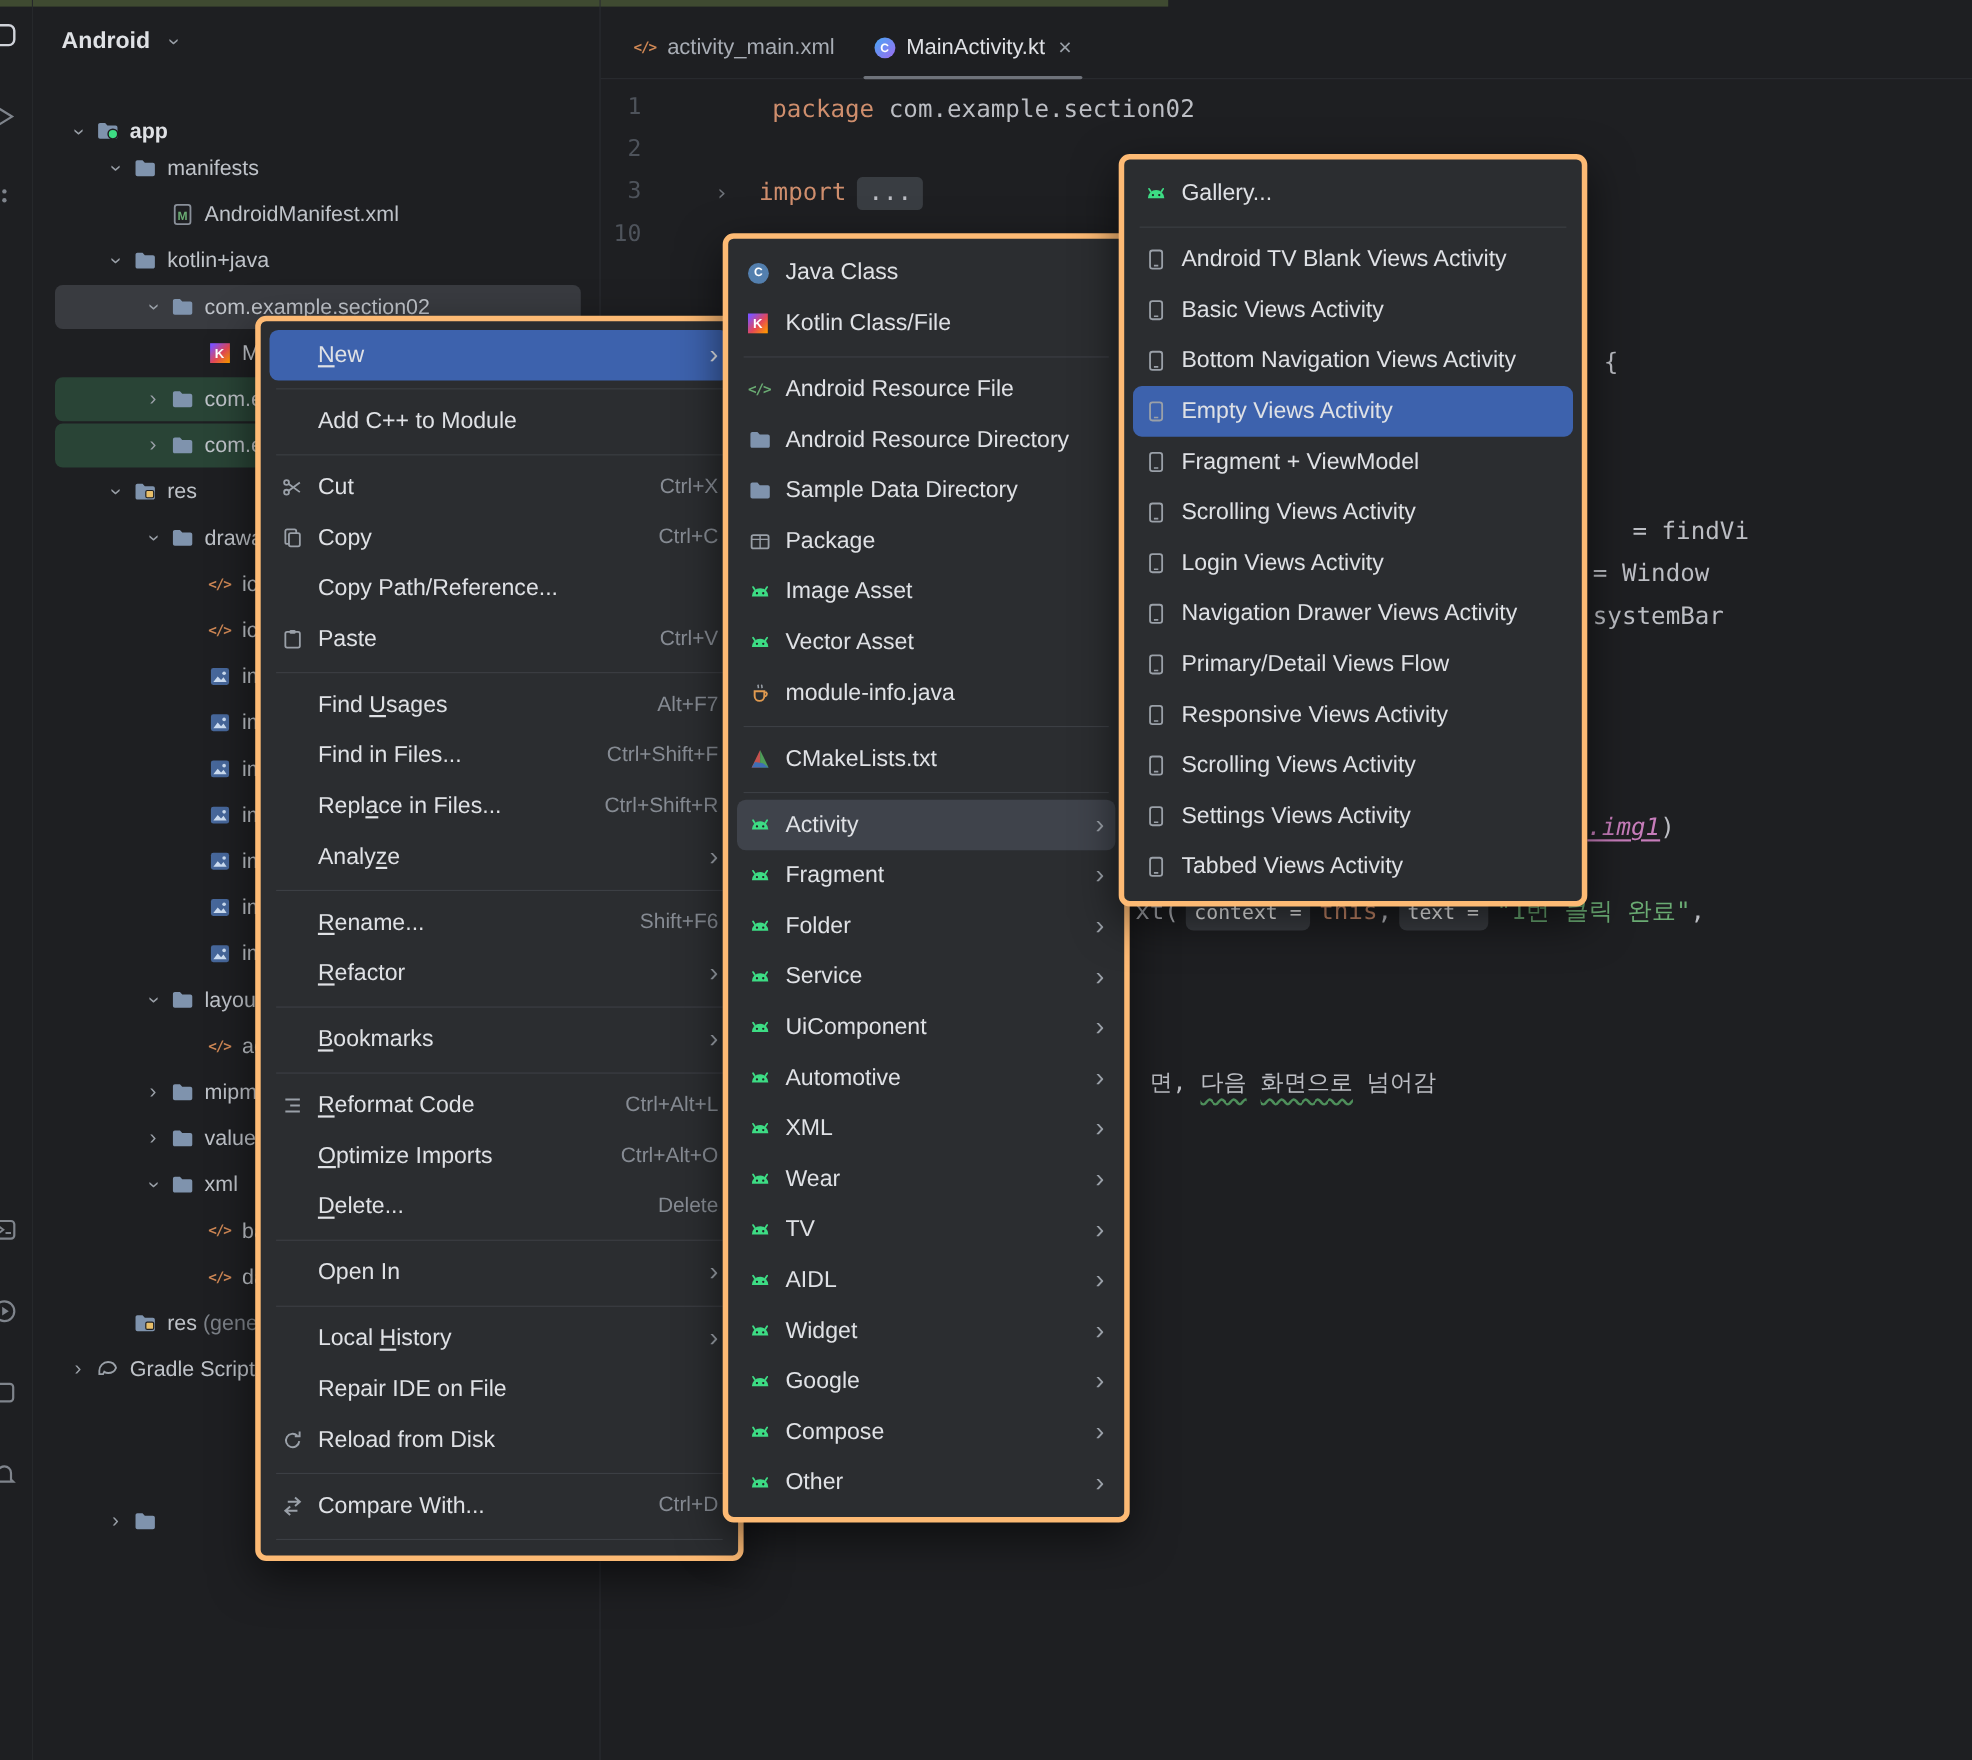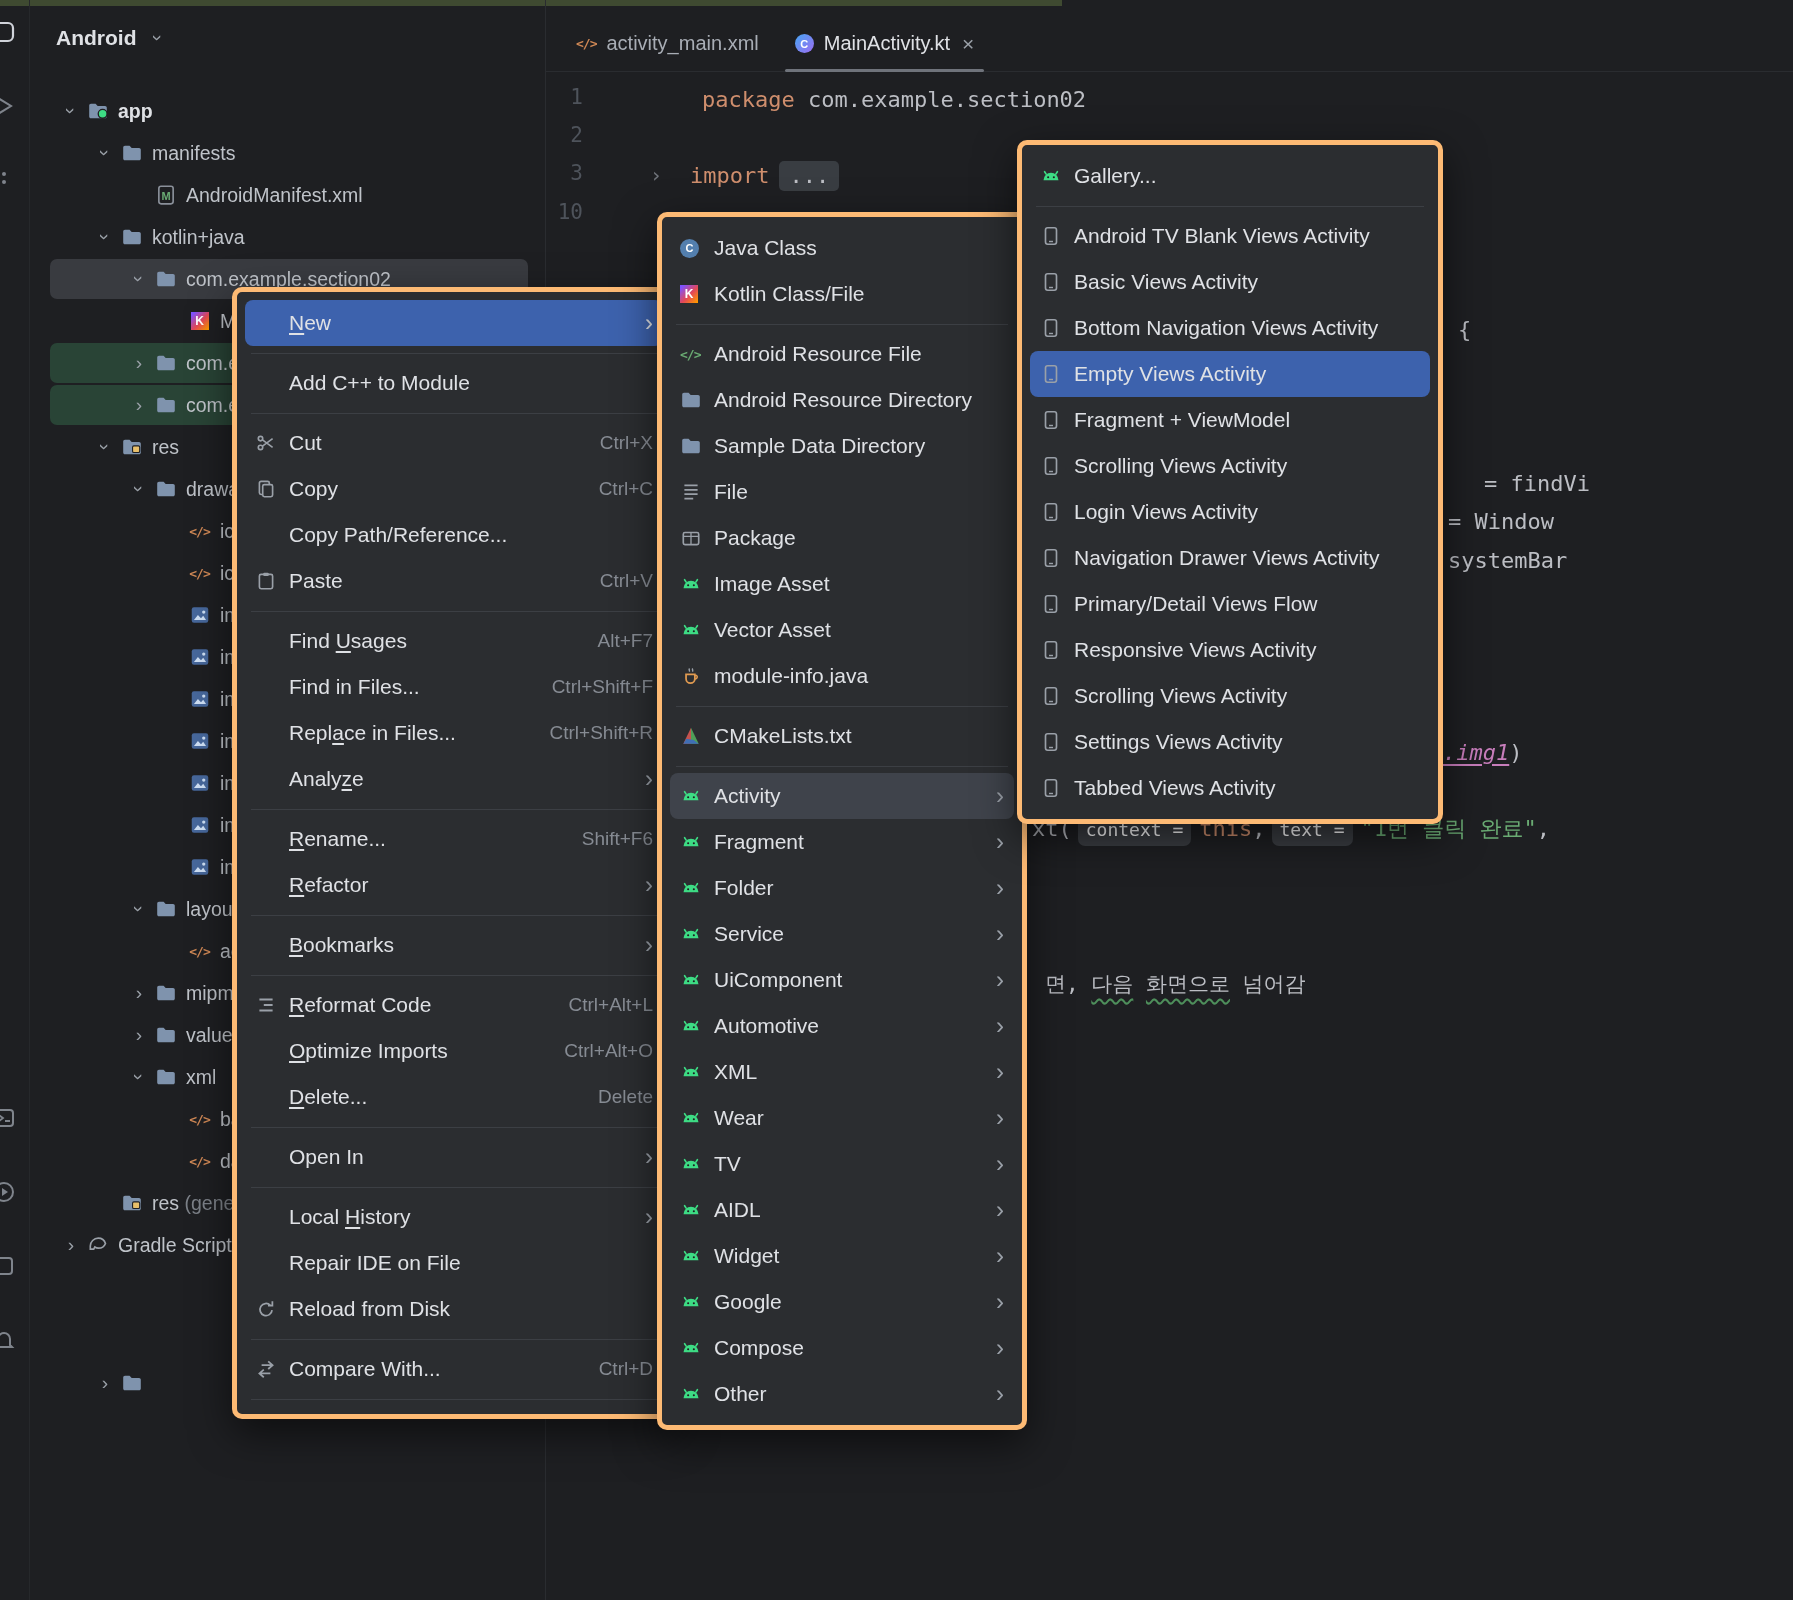--- a/index.html
+++ b/index.html
@@ -140,21 +140,21 @@
         <path d="M6 17v-6a6 6 0 0 1 12 0v6l2 2H4z" fill="none" stroke="#7f848c" stroke-width="2"></path>
       </svg></span>
 </div>
 
 <div id="project-panel">
   <div class="panel-header">
     <span>Android</span>
     <span class="chev down"></span>
   </div>
   <div id="tree">
-      <div class="tree-row" style="top: 91px; padding-left: 8px;">
+      <div class="tree-row" style="top: 91px; padding-left: 8px; align-items: flex-end;">
         <span class="chev down"></span>
         <span class="ticon">
           <svg viewBox="0 0 20 20" width="22" height="22">
             <path d="M2 5c0-.9.7-1.6 1.6-1.6h4.2l1.9 2.1h6.7c.9 0 1.6.7 1.6 1.6v7.8c0 .9-.7 1.6-1.6 1.6H3.6c-.9 0-1.6-.7-1.6-1.6z" fill="#7f93ad"></path>
             <circle cx="14.2" cy="12.6" r="4" fill="#3ddc84" stroke="#1e1f22" stroke-width="1.2"></circle>
           </svg>
         </span>
         <span class="tree-label bold">app</span>
       </div>
       <div class="tree-row" style="top: 133px; padding-left: 42px;">
@@ -626,28 +626,20 @@
       <span class="mi-icon">
         <svg viewBox="0 0 20 20" width="22" height="22">
           <path d="M2 5c0-.9.7-1.6 1.6-1.6h4.2l1.9 2.1h6.7c.9 0 1.6.7 1.6 1.6v7.8c0 .9-.7 1.6-1.6 1.6H3.6c-.9 0-1.6-.7-1.6-1.6z" fill="#7f93ad"></path>
         </svg>
       </span>
       <span class="mi-label">Sample Data Directory</span>
     </div>
     <div class="mitem">
       <span class="mi-icon">
         <svg viewBox="0 0 20 20" width="22" height="22">
-          <path d="M4 4h12M4 8h12M4 12h12M4 16h8" stroke="#9aa0a8" stroke-width="1.6"></path>
-        </svg>
-      </span>
-      <span class="mi-label">File</span>
-    </div>
-    <div class="mitem">
-      <span class="mi-icon">
-        <svg viewBox="0 0 20 20" width="22" height="22">
           <rect x="3" y="5" width="14" height="11" rx="1.5" fill="none" stroke="#9aa0a8" stroke-width="1.5"></rect>
           <path d="M3 8.5h14M10 5v11" stroke="#9aa0a8" stroke-width="1.2"></path>
         </svg>
       </span>
       <span class="mi-label">Package</span>
     </div>
     <div class="mitem">
       <span class="mi-icon">
         <svg viewBox="0 0 20 20" width="22" height="22">
           <path d="M3.2 13.8a6.8 6.8 0 0 1 13.6 0z" fill="#3ddc84"></path>

